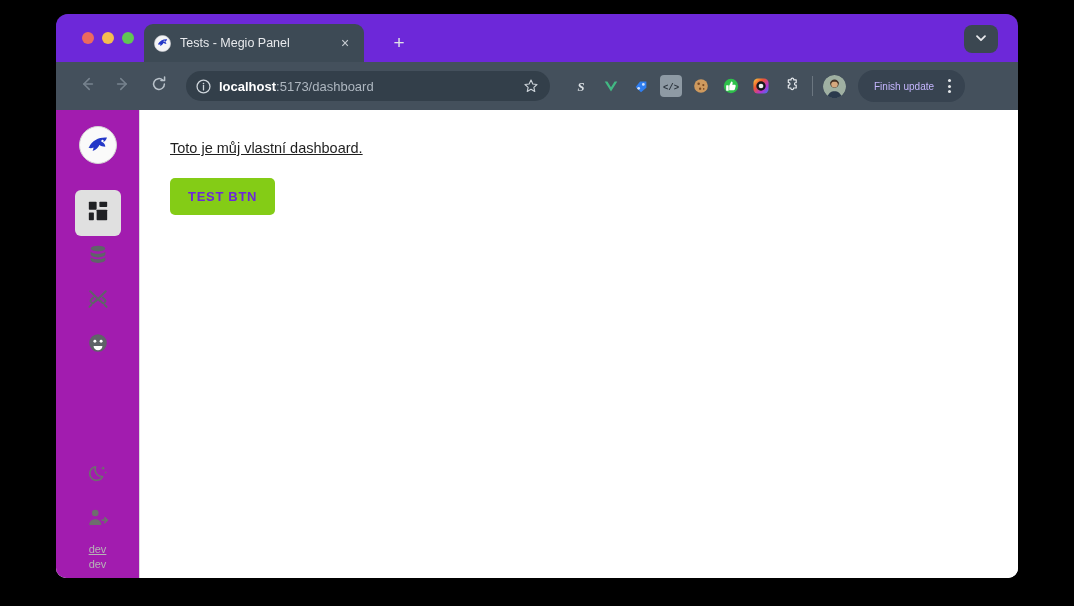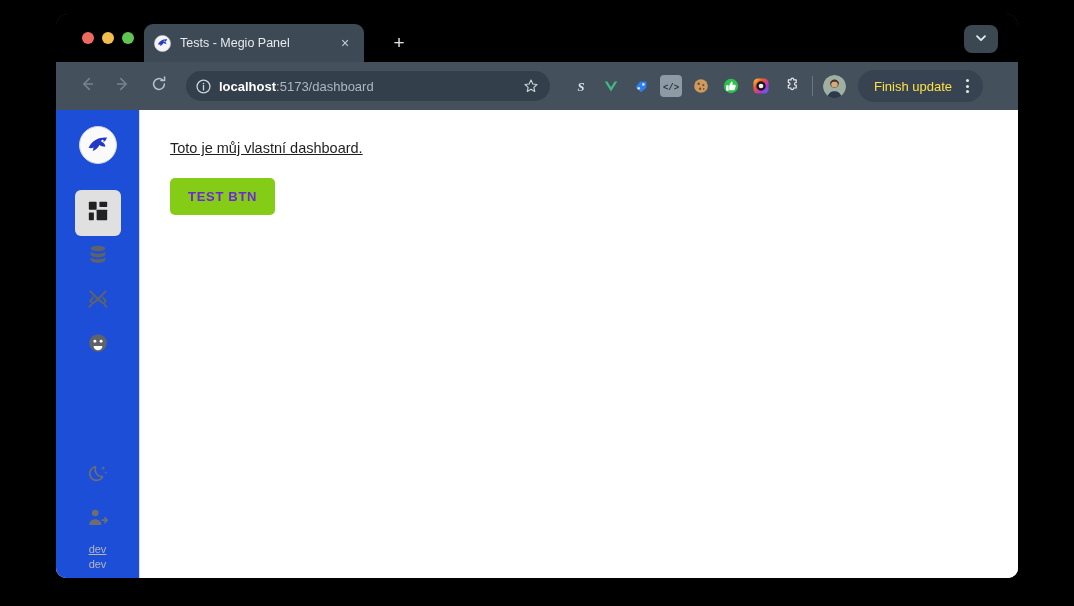--- a/index.html
+++ b/index.html
@@ -15,21 +15,21 @@
   .window {
     position: absolute; left: 56px; top: 14px;
     width: 962px; height: 564px;
     border-radius: 12px 12px 10px 10px;
     background: #2e3640;
     overflow: hidden;
   }
 
   
   .tabstrip {
-    position: relative; height: 48px; background: #000000;
+    position: relative; height: 48px; background: #6d28d9;
   }
   .traffic { position: absolute; left: 26px; top: 18px; display: flex; gap: 8px; }
   .dot { width: 12px; height: 12px; border-radius: 50%; }
   .dot.red { background: #ec6a5f; }
   .dot.yellow { background: #f4bd4f; }
   .dot.green { background: #61c554; }
 
   .tab {
     position: absolute; left: 88px; top: 10px;
     width: 220px; height: 38px;
@@ -88,30 +88,30 @@
   .ext { width: 22px; height: 22px; display: flex; align-items: center; justify-content: center; border-radius: 4px; }
 
   .vsep { width: 1px; height: 20px; background: #6b7680; margin: 0 10px; }
   .avatar {
     width: 23px; height: 23px; border-radius: 50%;
     overflow: hidden; flex: 0 0 23px;
   }
   .finish {
     margin-left: 12px; height: 32px; border-radius: 16px;
     background: #374350; display: flex; align-items: center;
-    padding: 0 6px 0 16px; color: #fde047; font-size: 13px; white-space: nowrap;
+    padding: 0 6px 0 16px; color: #c4b5fd; font-size: 10px; white-space: nowrap;
   }
   .kebab { width: 20px; display: flex; flex-direction: column; align-items: center; gap: 2.5px; margin-left: 5px; }
   .kebab i { width: 3px; height: 3px; border-radius: 50%; background: #e3e7ea; display: block; }
 
   
   .page { display: flex; height: 468px; background: #ffffff; }
 
   .sidebar {
-    width: 84px; flex: 0 0 84px; background: #1d4ed8;
+    width: 84px; flex: 0 0 84px; background: #a21caf;
     border-right: 1px solid #dcdcdc;
     display: flex; flex-direction: column; align-items: center;
     padding-top: 16px; position: relative;
   }
   .logo {
     width: 38px; height: 38px; border-radius: 50%;
     border: 1px solid #d4d4d4; background: #fafafa;
     display: flex; align-items: center; justify-content: center;
     margin-bottom: 26px;
   }

